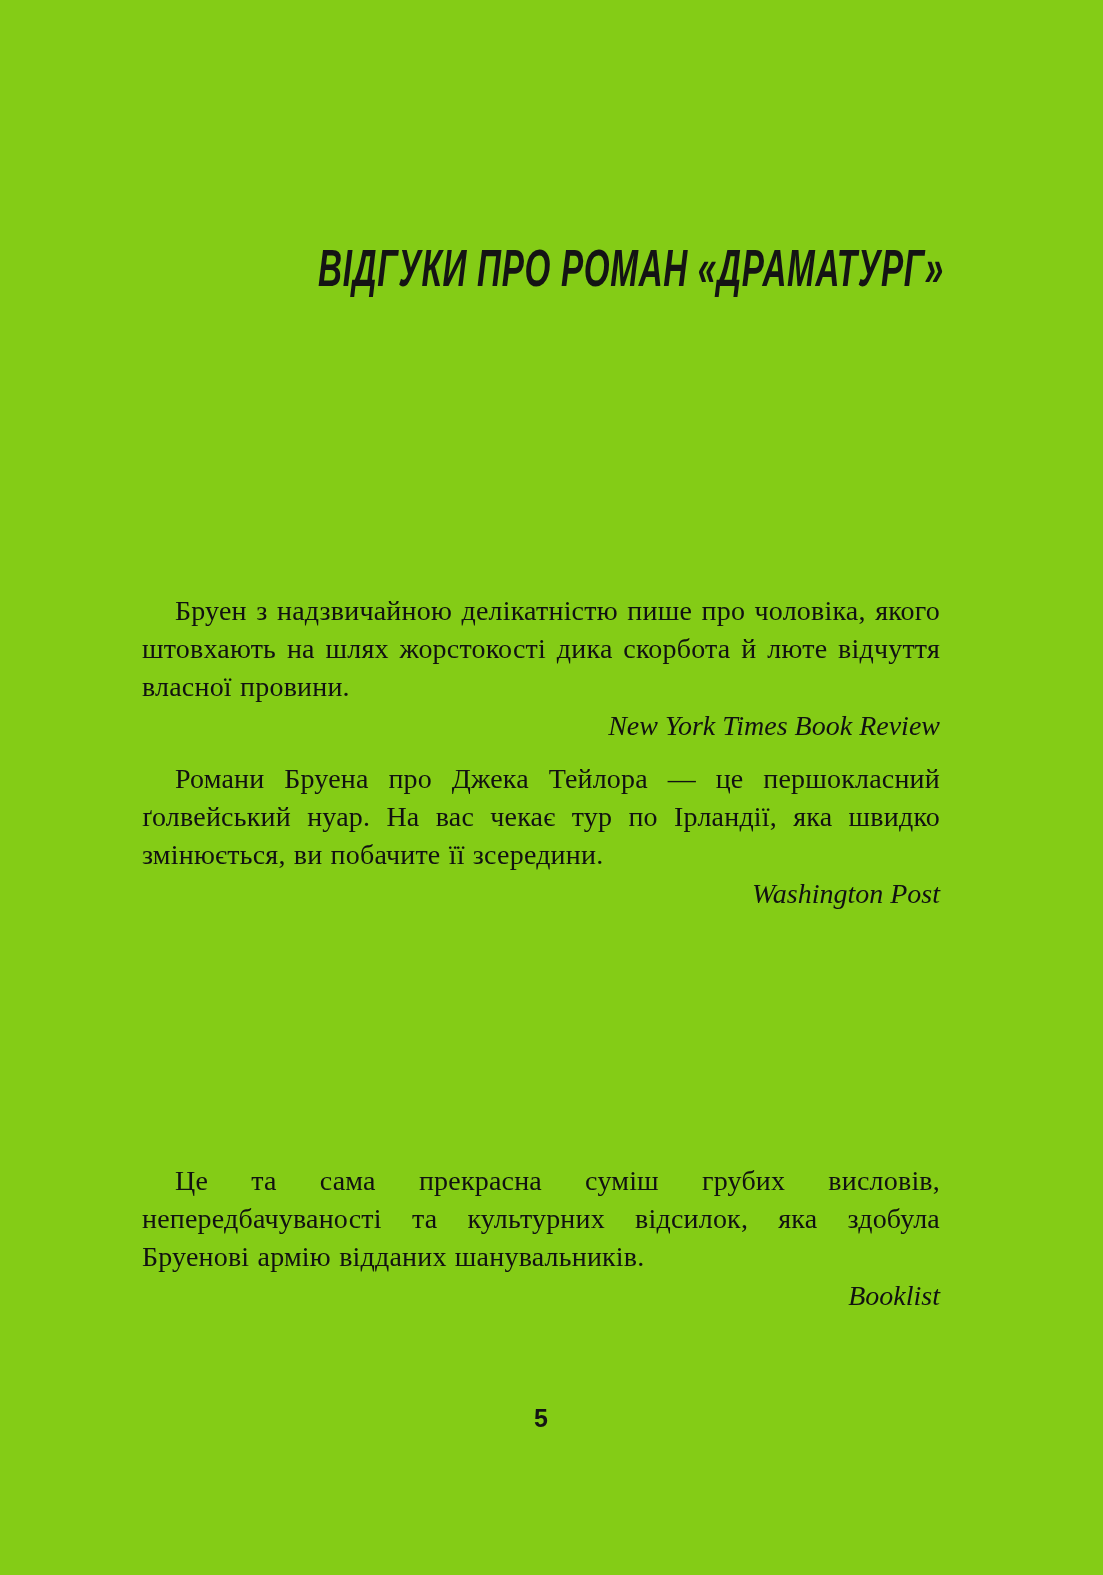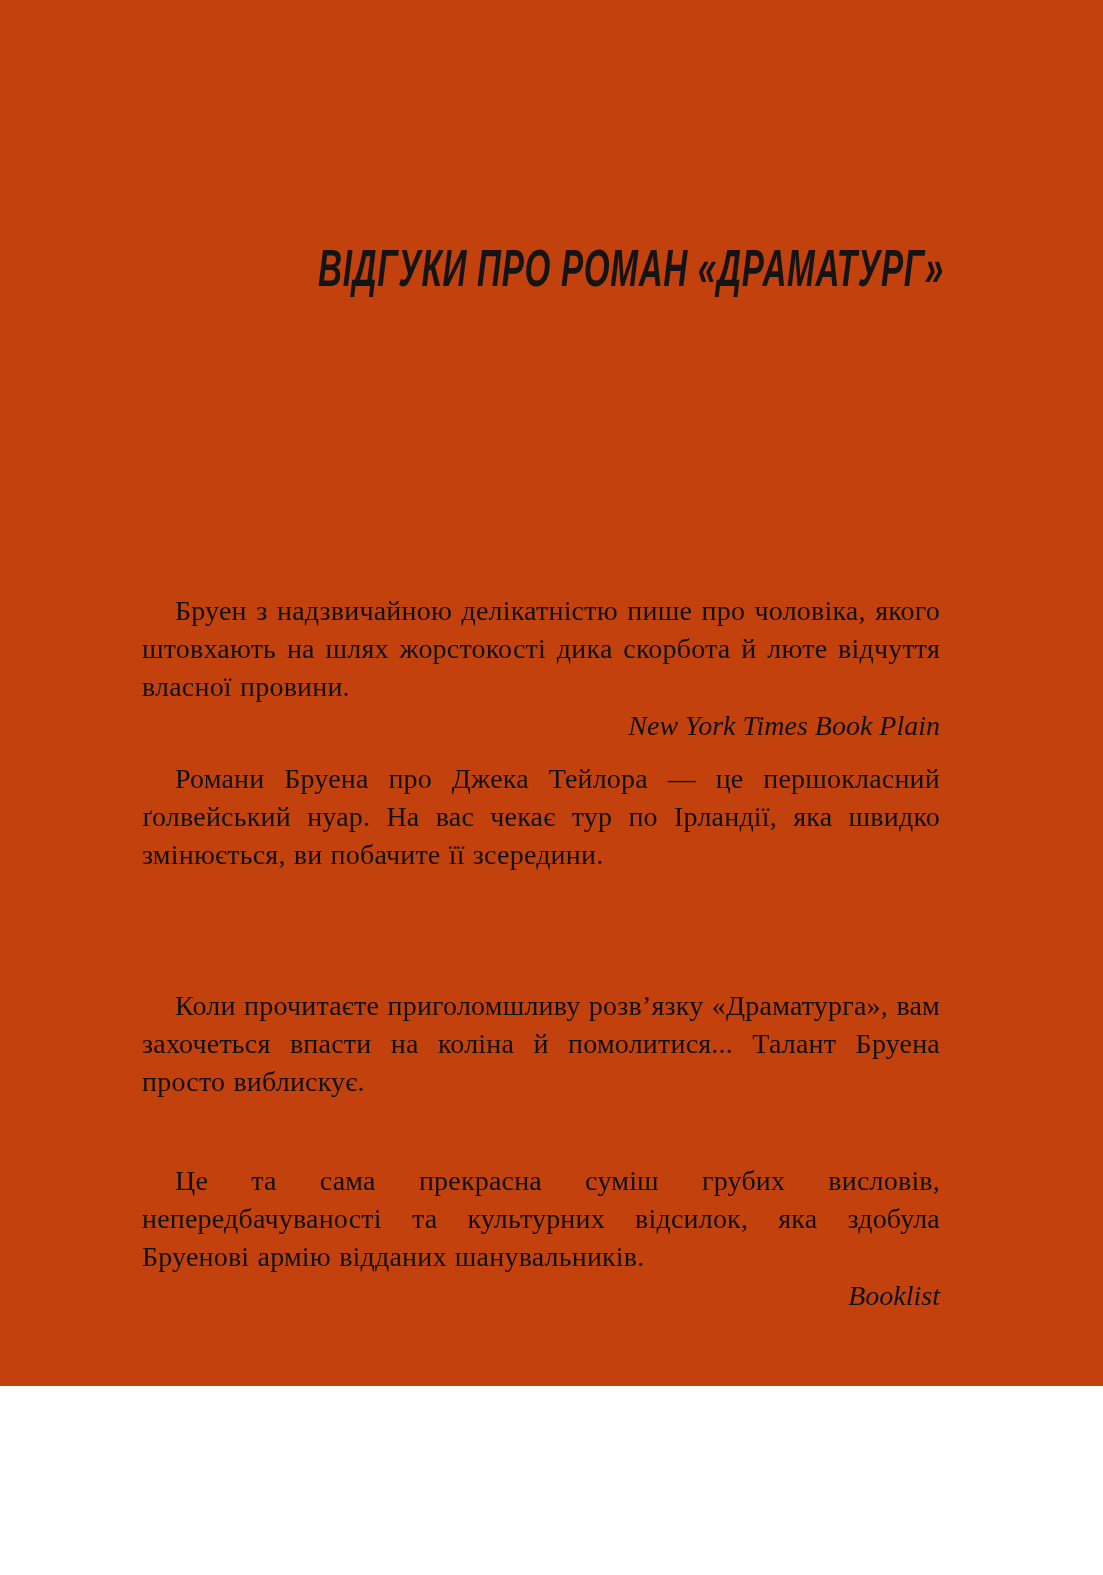--- a/index.html
+++ b/index.html
@@ -3,22 +3,22 @@
 <meta charset="utf-8">
 <style>
   html, body {
     margin: 0;
     padding: 0;
     background: #ffffff;
   }
   .page {
     position: relative;
     width: 1103px;
-    height: 1386px;
-    background: #c2410c;
+    height: 1575px;
+    background: #84cc16;
     color: #111111;
     font-family: "Liberation Serif", "DejaVu Serif", serif;
     overflow: hidden;
   }
   .title {
     position: absolute;
     top: 238px;
     left: 142px;
     width: 798px;
     margin: 0;
@@ -76,29 +76,29 @@
 </style>
 </head>
 <body>
 
 <div class="page">
 
   <h1 class="title"><span class="title-inner">ВІДГУКИ ПРО РОМАН «ДРАМАТУРГ»</span></h1>
 
   <div class="review-block b1">
     <p class="review-text">Бруен з надзвичайною делікатністю пише про чоловіка, якого штовхають на шлях жорстокості дика скорбота й люте відчуття власної провини.</p>
-    <p class="review-source">New York Times Book Plain</p>
+    <p class="review-source">New York Times Book Review</p>
   </div>
 
   <div class="review-block b2">
     <p class="review-text">Романи Бруена про Джека Тейлора — це першокласний ґолвейський нуар. На вас чекає тур по Ірландії, яка швидко змінюється, ви побачите її зсередини.</p>
+    <p class="review-source">Washington Post</p>
   </div>
 
   <div class="review-block b3">
-    <p class="review-text">Коли прочитаєте приголомшливу розв’язку «Драматурга», вам захочеться впасти на коліна й помолитися... Талант Бруена просто виблискує.</p>
   </div>
 
   <div class="review-block b4">
     <p class="review-text">Це та сама прекрасна суміш грубих висловів, непередбачуваності та культурних відсилок, яка здобула Бруенові армію відданих шанувальників.</p>
     <p class="review-source">Booklist</p>
   </div>
 
   <div class="page-number">5</div>
 
 </div>

